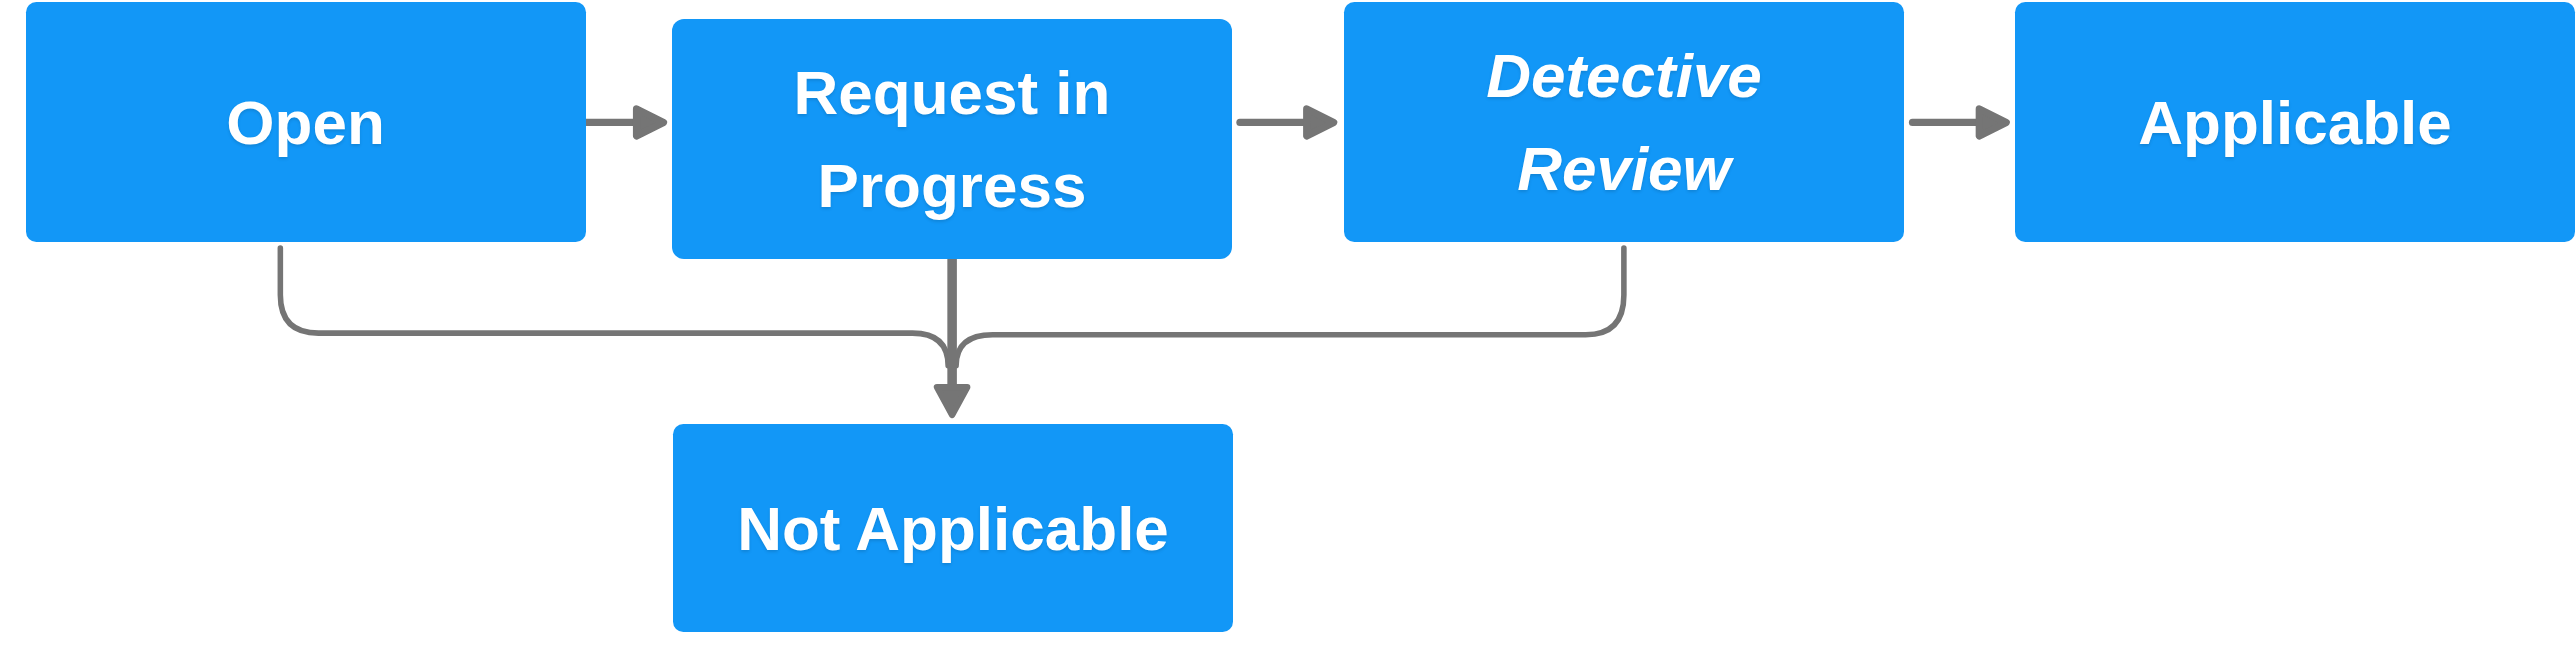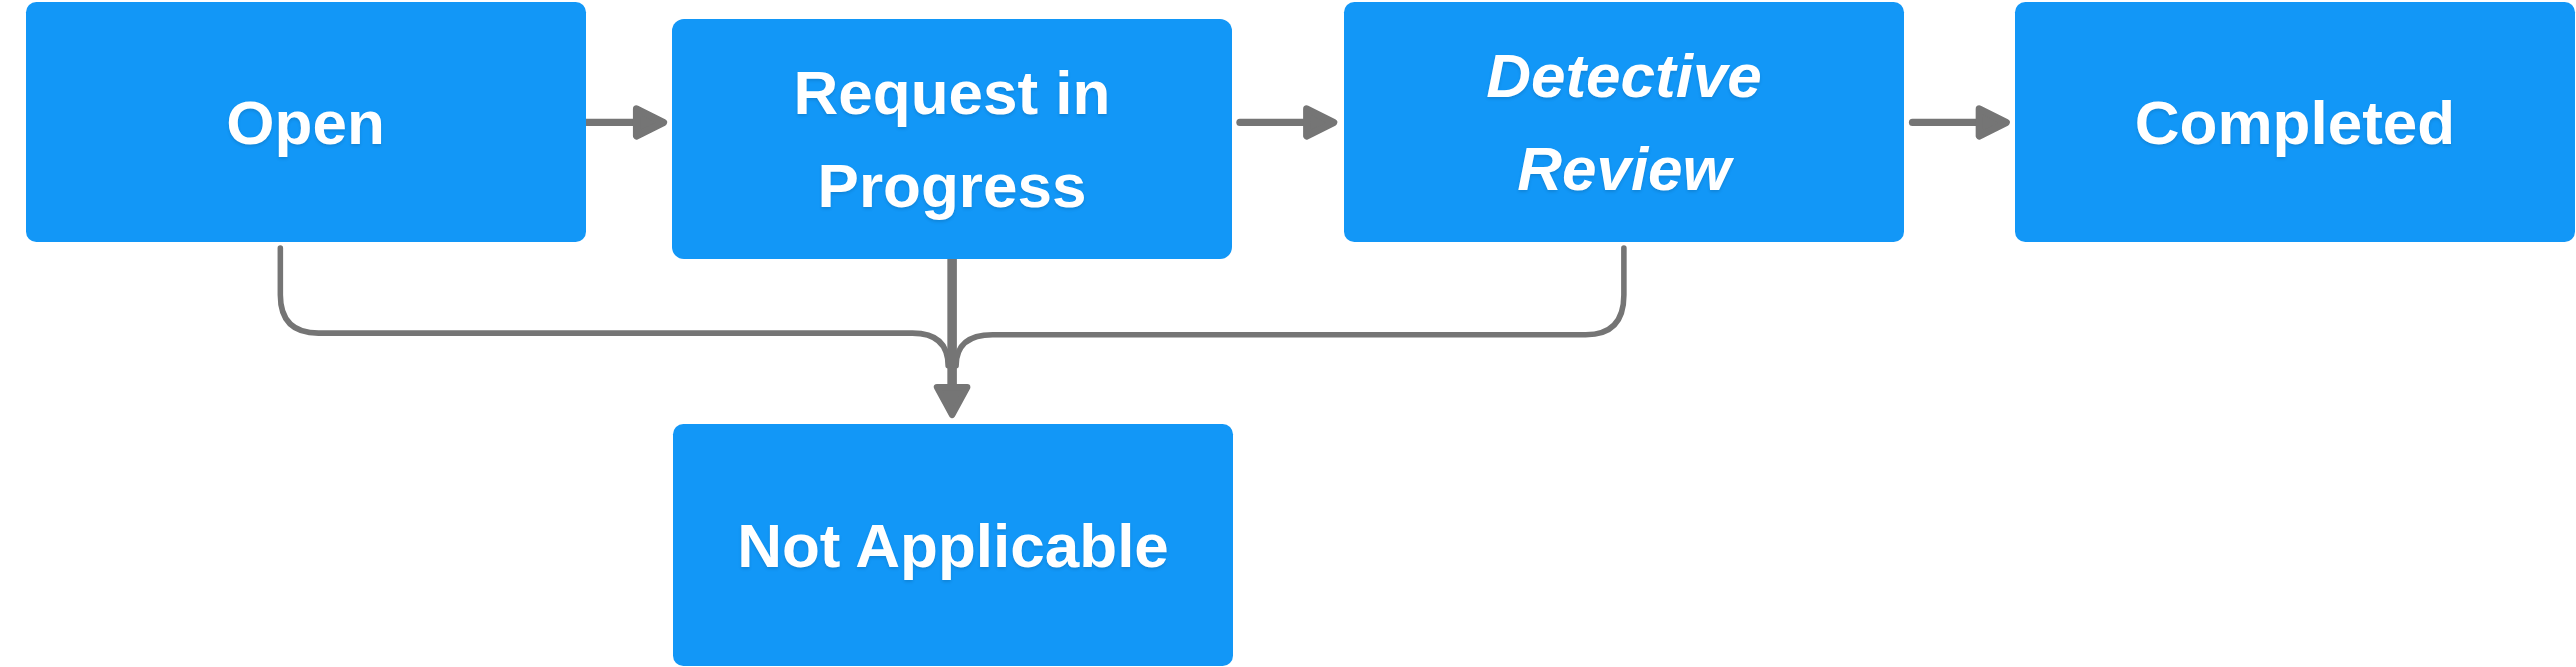--- a/index.html
+++ b/index.html
@@ -40,21 +40,21 @@
     font-weight: 700;
     font-size: 62px;
     line-height: 1.5;
     letter-spacing: 0px;
     text-shadow: 0 1.6px 3.2px rgba(0,0,0,0.12);
   }
   .n-open        { left: 1.6px;    top: 2.4px; margin-left: 24px;  }
   .n-request     { left: 672px;  top: 19px; border-radius: 12px;  }
   .n-detective   { left: 1344px; top: 2.4px; font-style: italic;  }
   .n-completed   { left: 2015px; top: 2.4px;  }
-  .n-na          { left: 673px;  top: 424px; height: 242px; }
+  .n-na          { left: 673px;  top: 424px; height: 208px; }
 
   .wire-line {
     stroke: #757575;
     fill: none;
   }
   .wire-head {
     fill: #757575;
     stroke: #757575;
     stroke-linejoin: round;
   }
@@ -97,21 +97,21 @@
 
   <div class="node n-request">
     <span class="label">Request in Progress</span>
   </div>
 
   <div class="node n-detective">
     <span class="label">Detective Review</span>
   </div>
 
   <div class="node n-completed">
-    <span class="label">Completed</span>
+    <span class="label">Applicable</span>
   </div>
 
   <div class="node n-na">
     <span class="label">Not Applicable</span>
   </div>
 
 </div>
 
 
 </body></html>

